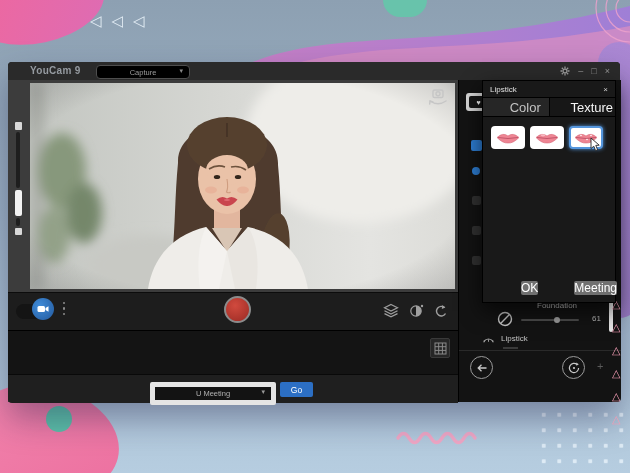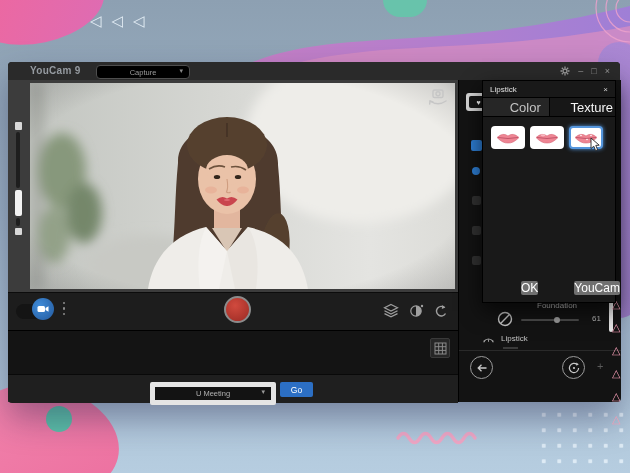--- a/index.html
+++ b/index.html
@@ -397,17 +397,17 @@
             <circle cx="14" cy="9.5" r=".8" fill="#fff"></circle>
           <circle cx="18" cy="5.5" r=".8" fill="#fff"></circle>
         </svg>
         <svg class="cursor-icon" width="11" height="14" viewBox="0 0 11 14">
           <path d="M1,0 L1,10.5 L3.8,8.2 L5.6,12.6 L7.6,11.7 L5.8,7.4 L9.2,7.2 Z" fill="#fff" stroke="#222" stroke-width="0.9"></path>
         </svg>
       </div>
     </div>
     <div class="popup-actions">
       <div class="pbtn">OK</div>
-      <div class="pbtn">YouCam</div>
+      <div class="pbtn">Meeting</div>
     </div>
   </div>
 
 </div>
 
 </body></html>

